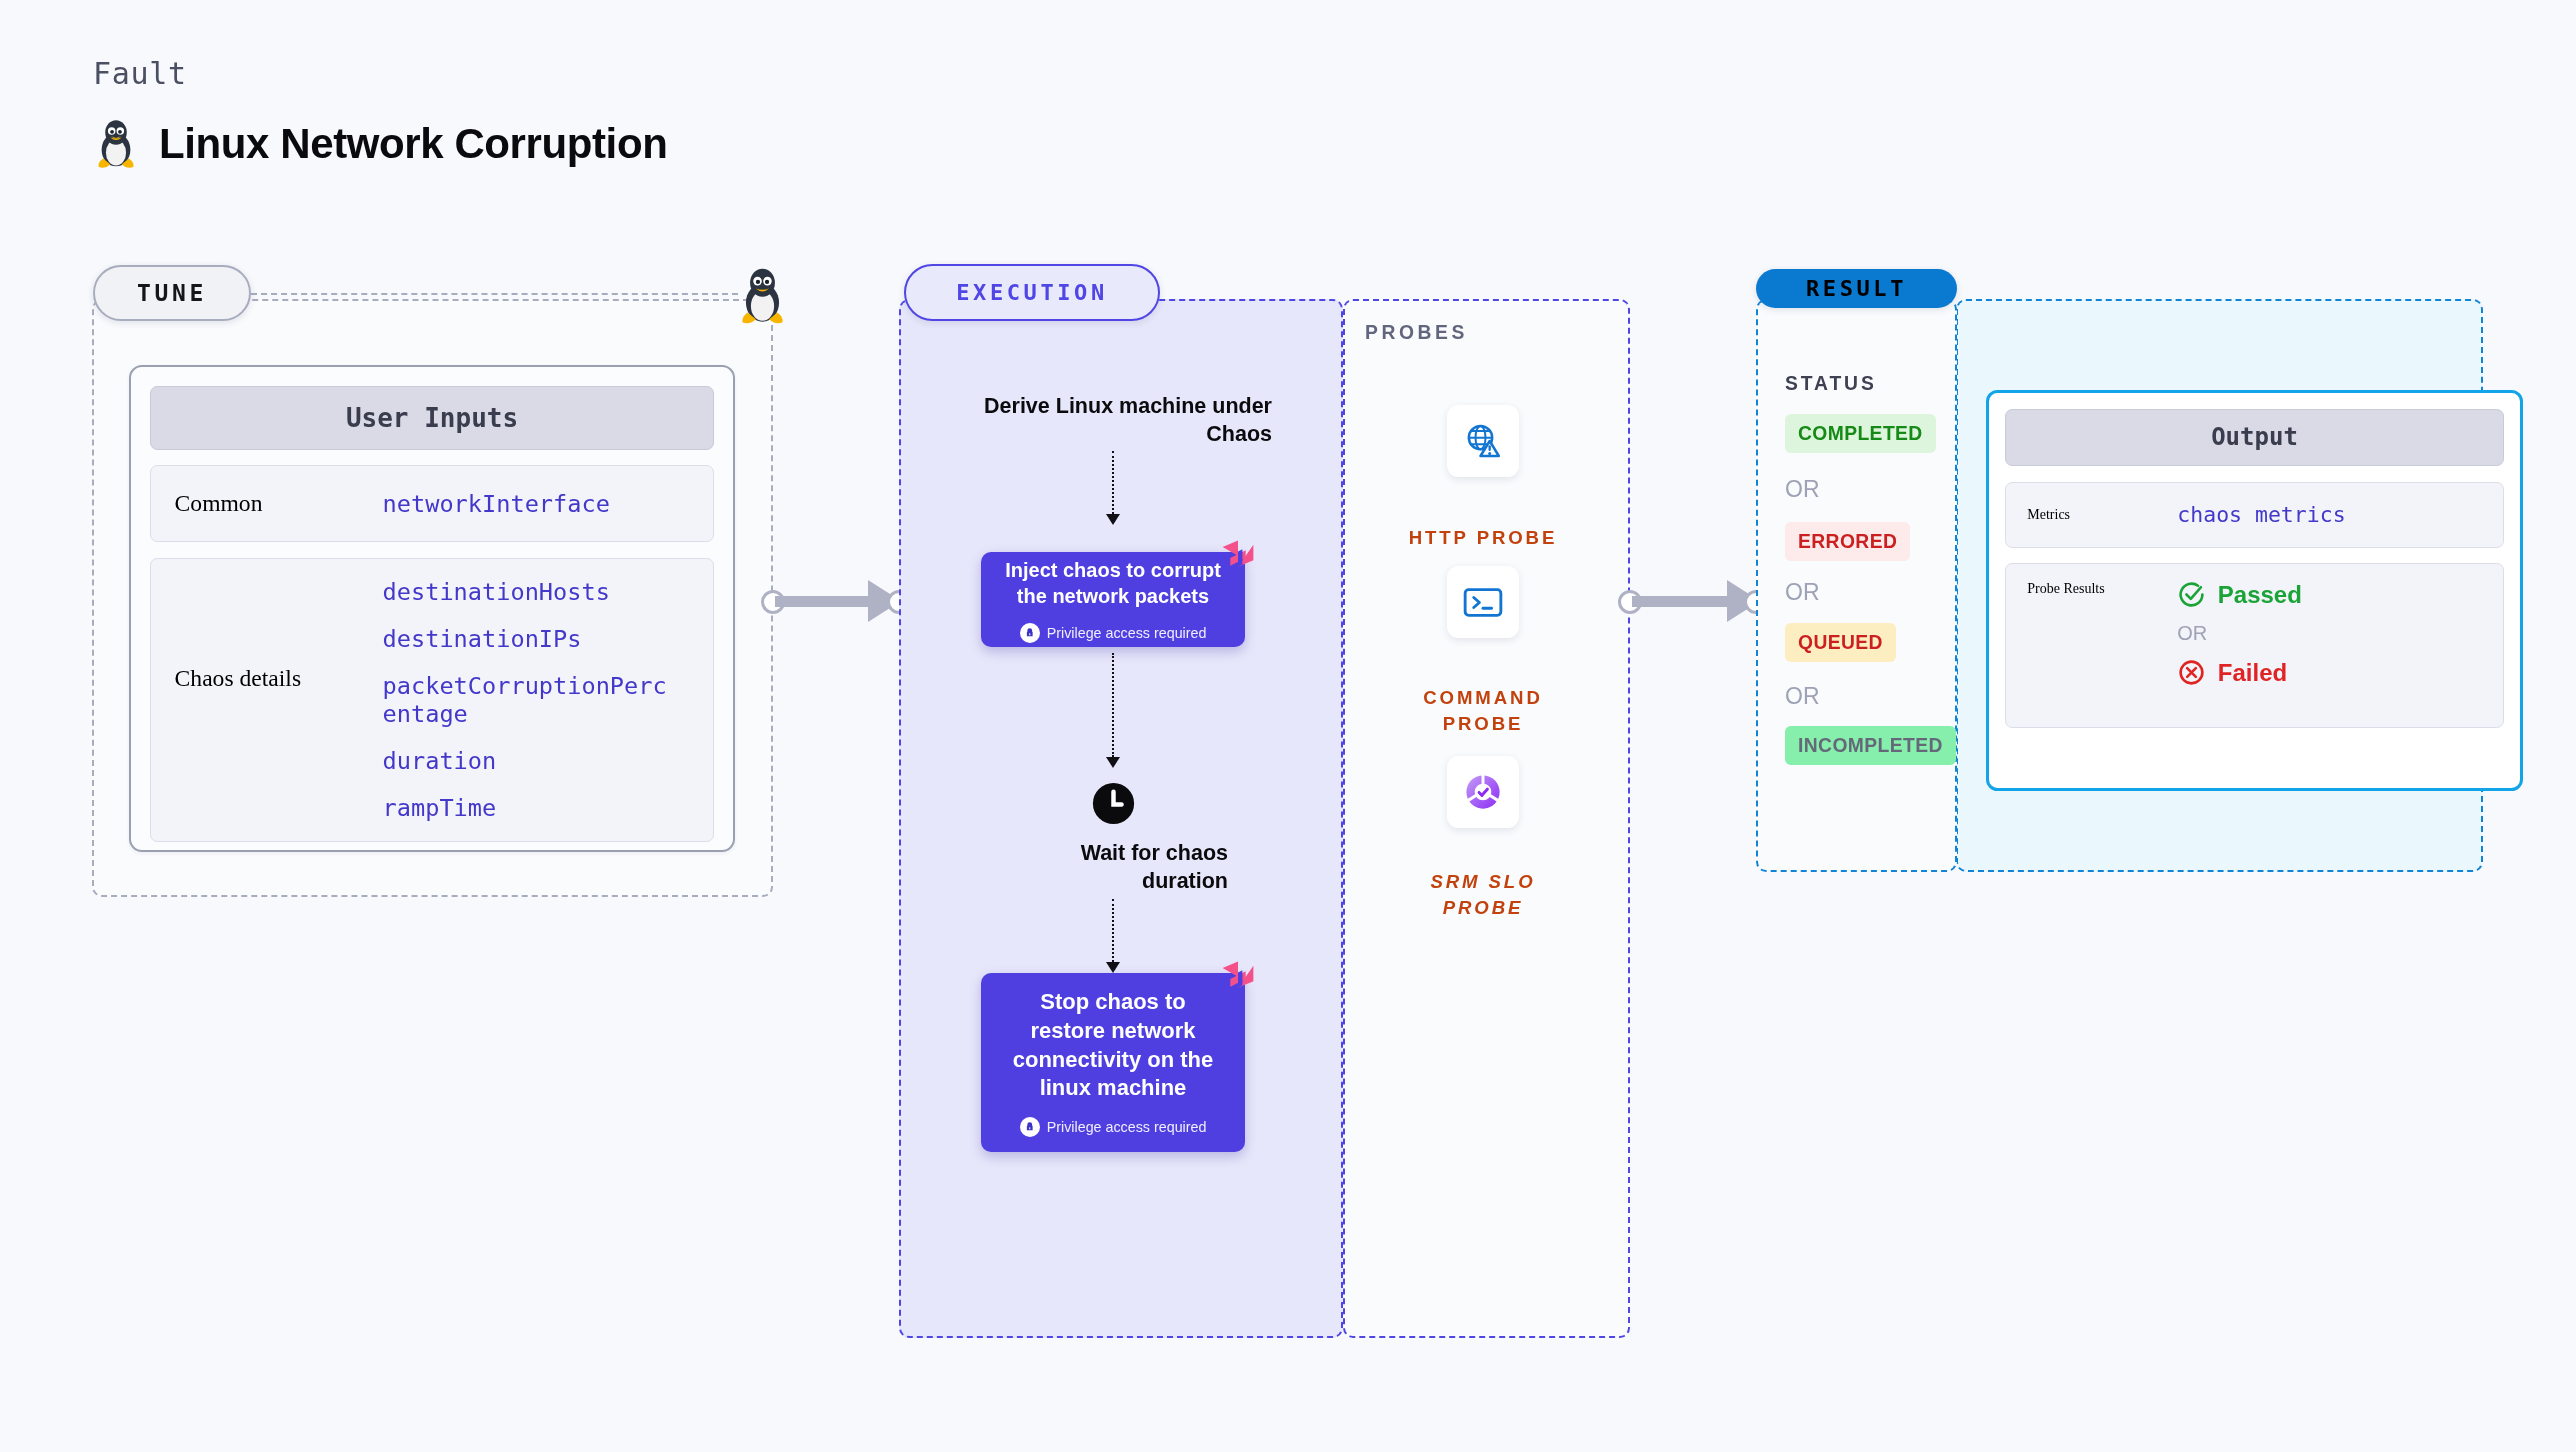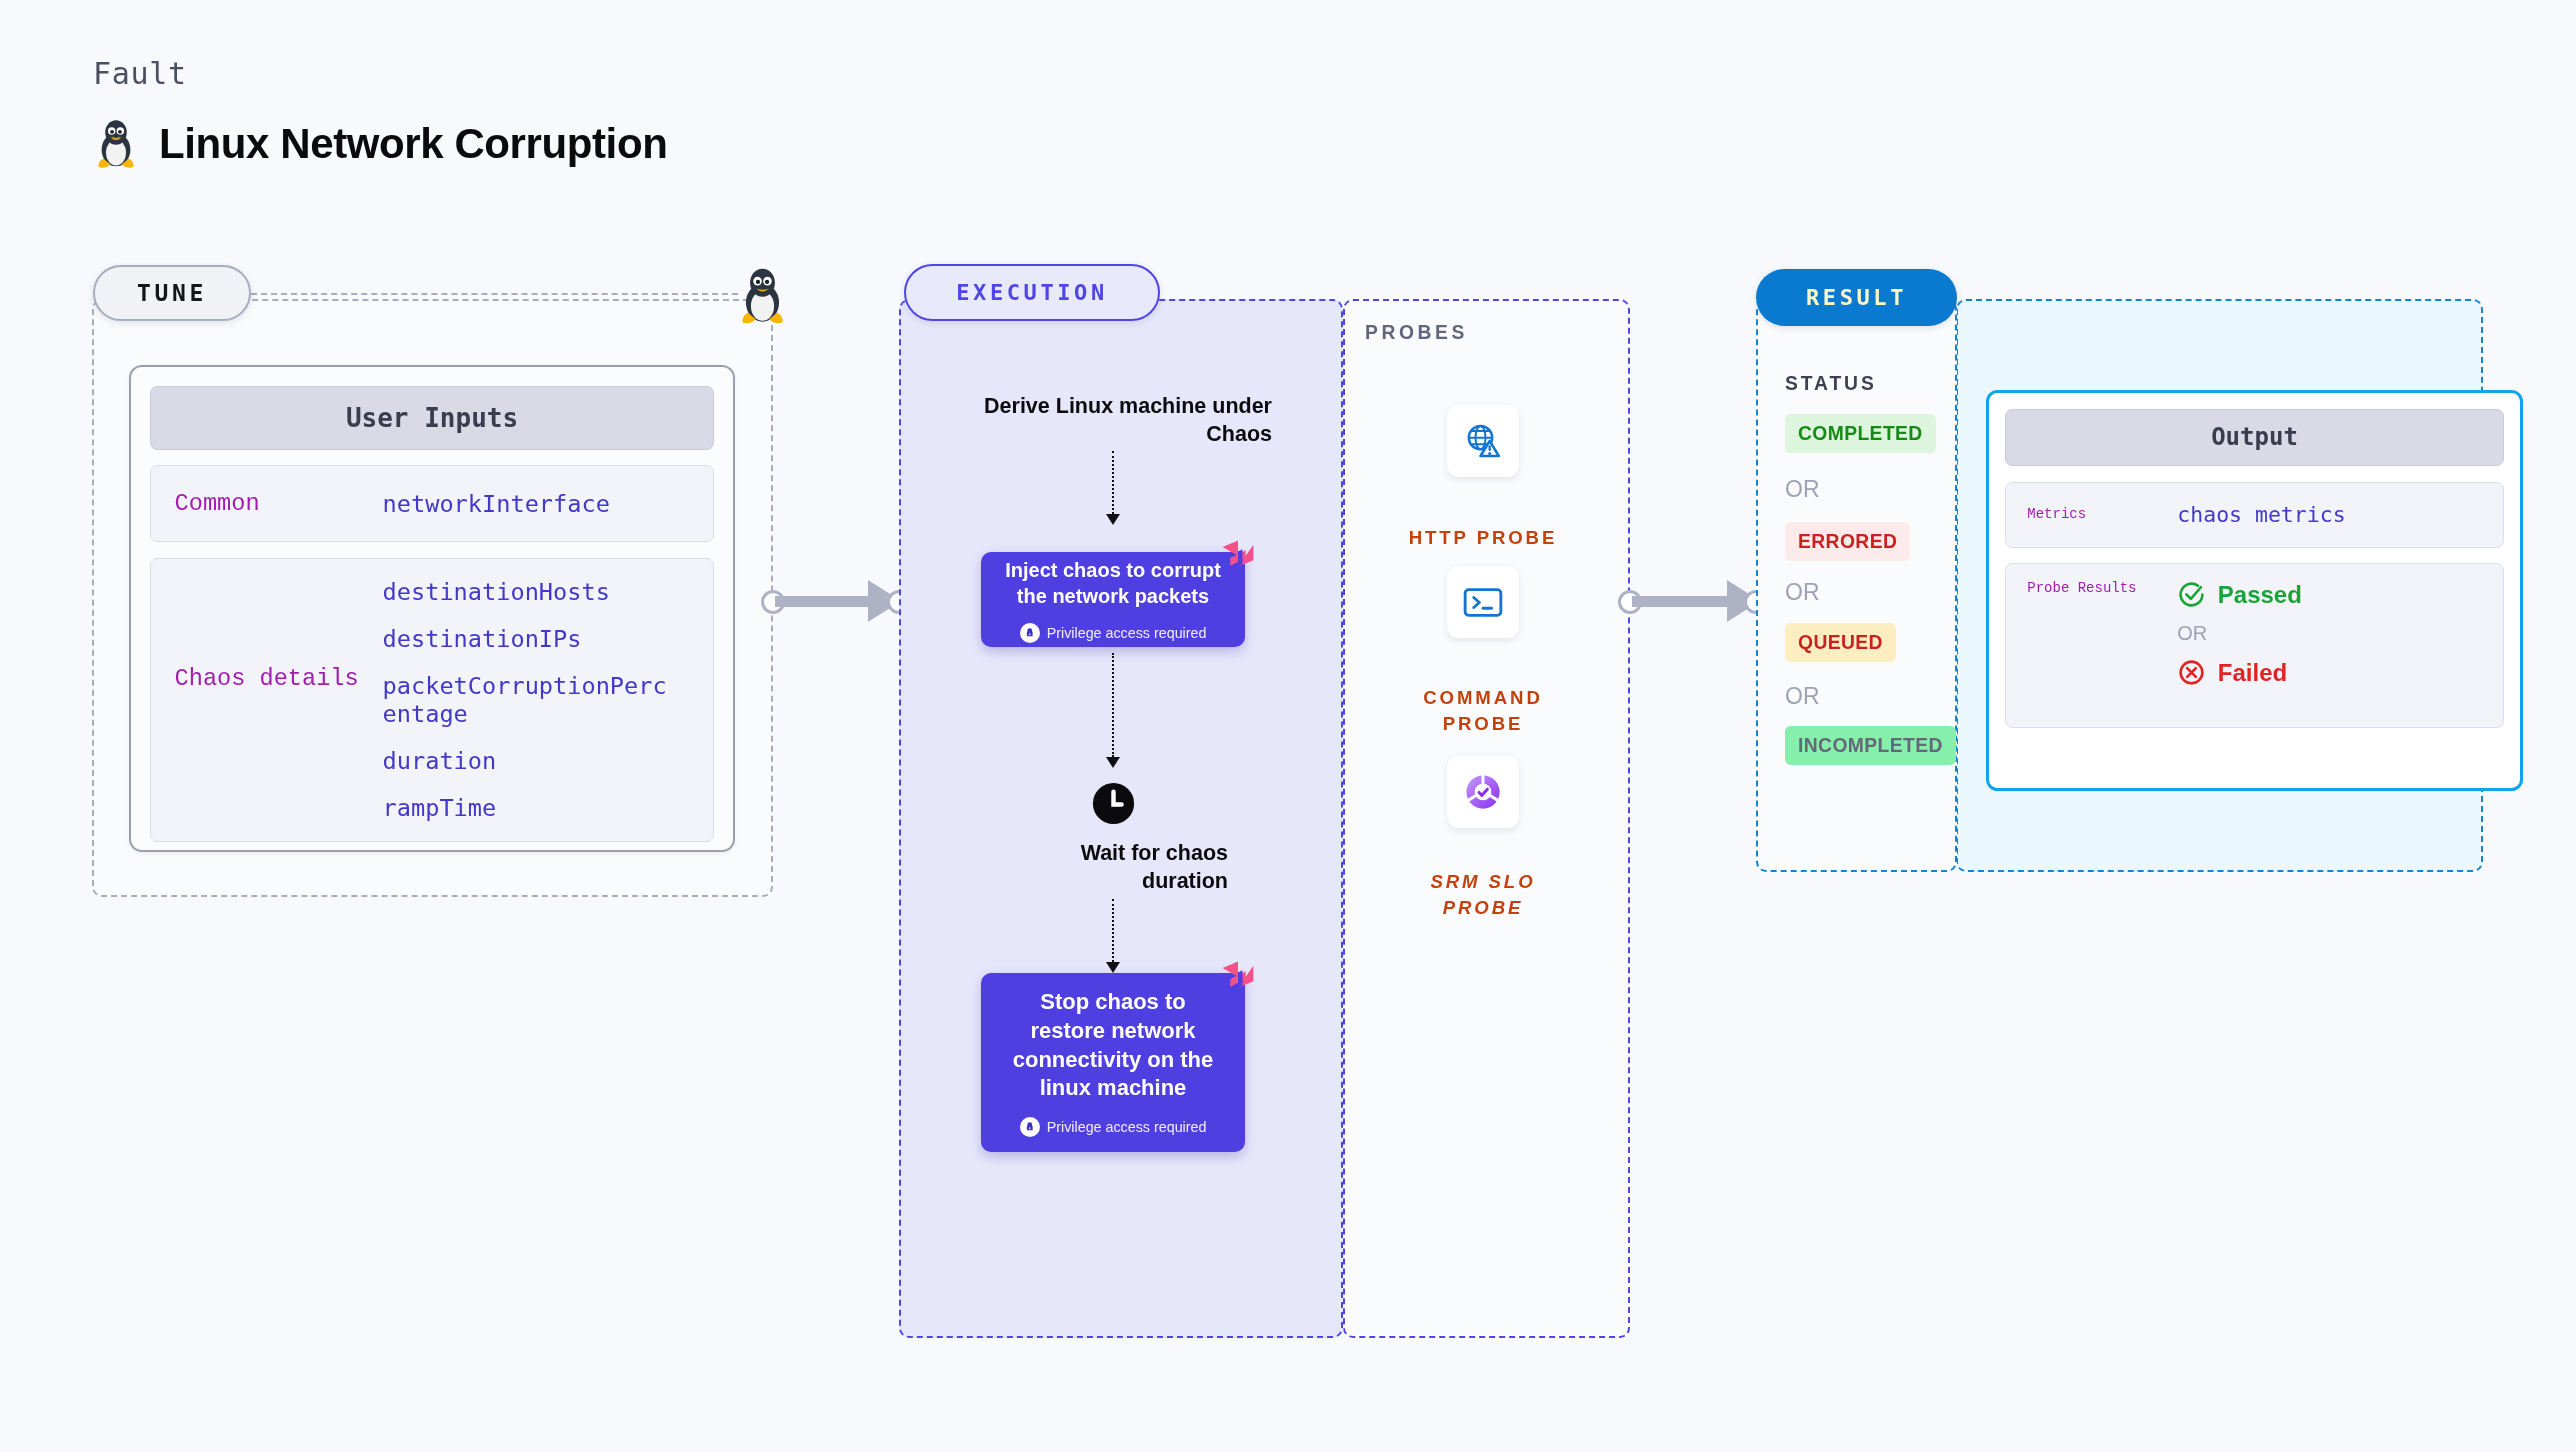--- a/index.html
+++ b/index.html
@@ -66,21 +66,21 @@
     font-family: "DejaVu Sans Mono", monospace; font-size: 26px;
     font-weight: bold; color: #3a3d4d;
   }
   .ui-row {
     margin-top: 15.8px; background: #f3f4f9; border: 0.7px solid #dcdde8;
     border-radius: 7.2px; display: flex; align-items: center;
     padding: 18.6px 24px; min-height: 77px;
   }
   .ui-row .lbl {
     width: 208px; flex: none;
-    font-family: Liberation Mono, monospace; font-size: 23.6px; color: #a21caf;
+    font-family: Liberation Serif, serif; font-size: 23.6px; color: #000000;
     line-height: 1.25;
   }
   .ui-row .vals {
     display: flex; flex-direction: column; gap: 18.6px;
     font-family: "DejaVu Sans Mono", monospace; font-size: 23.6px;
     color: #4338ca; line-height: 1.2; max-width: 294px; word-break: break-all;
   }
 
   
   #exec-sec { left: 899px; top: 299px; width: 444px; height: 1039px; }
@@ -104,22 +104,22 @@
     font-size: 19.3px; font-weight: bold; letter-spacing: 3.6px;
     color: #62667d; font-family: "Liberation Sans", sans-serif;
   }
 
   
   #result-status-sec { left: 1756px; top: 299px; width: 201px; height: 573px; }
   #result-status-sec .sec-body { border: 2.9px dashed #1284d6; background: #fafbfd; }
   #result-out-sec { left: 1956px; top: 299px; width: 527px; height: 573px; }
   #result-out-sec .sec-body { border: 2.9px dashed #1284d6; background: #eaf8fd; }
   #result-pill {
-    left: 1756px; top: 269px; width: 201px; height: 57px;
-    background: #0a7ad1; border: none; color: #fef9c3; font-size: 22px;
+    left: 1756px; top: 269px; width: 201px; height: 39px;
+    background: #0a7ad1; border: none; color: #000000; font-size: 22px;
   }
   #status-label {
     position: absolute; left: 1785px; top: 373px;
     font-size: 19.3px; font-weight: bold; letter-spacing: 2.9px; color: #3d4152;
   }
   .badge {
     position: absolute; display:flex; align-items:center; justify-content:center;
     border-radius: 5.7px; font-size: 19.3px; font-weight: bold; letter-spacing: 0.4px;
     padding: 0 13px; height: 39px;
   }

